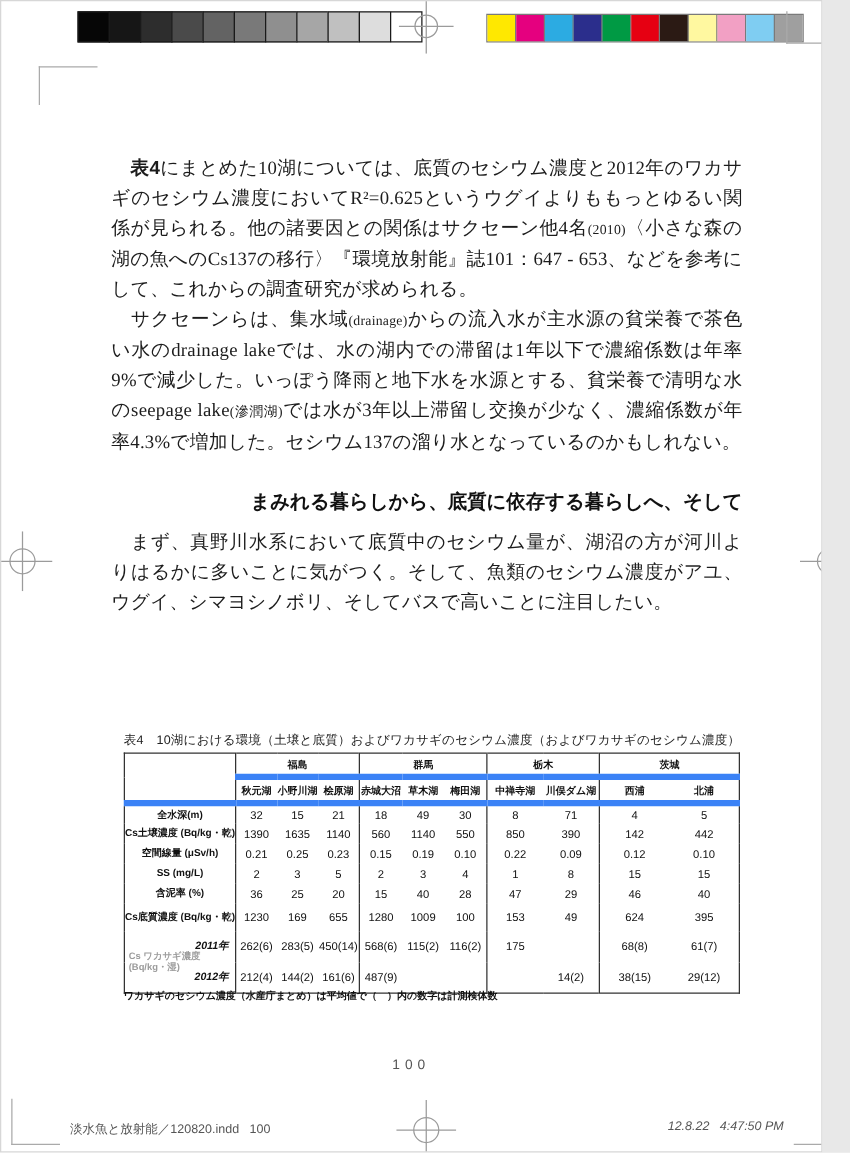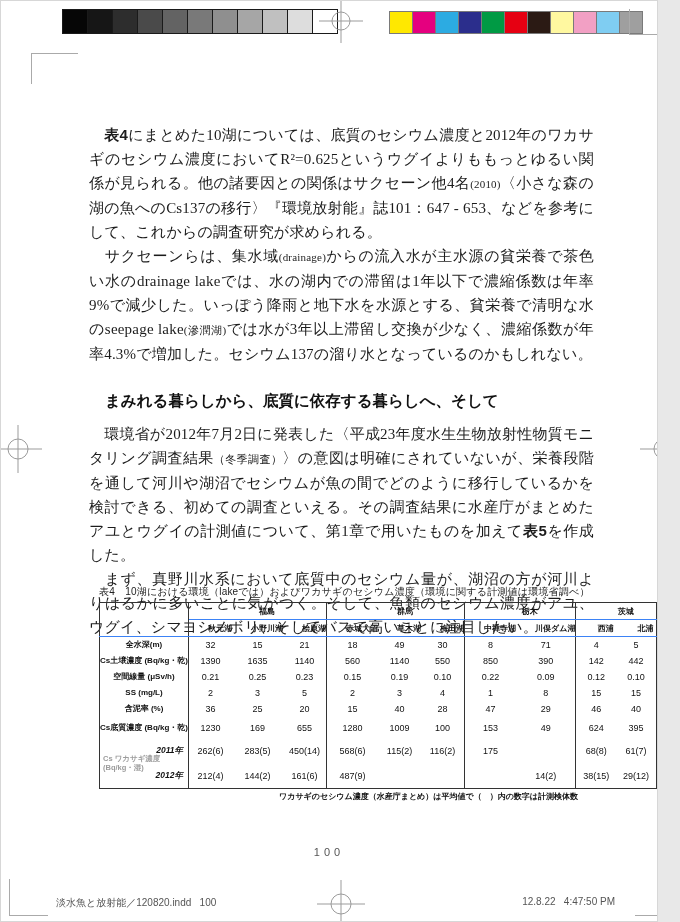--- a/index.html
+++ b/index.html
@@ -21,52 +21,52 @@
   .trim-tr{left:628px;top:8px;width:46px;height:25px;border-left:1px solid #aaa;border-bottom:1px solid #aaa;}
   .trim-bl{left:8px;top:878px;width:38px;height:36px;border-left:1px solid #aaa;border-bottom:1px solid #aaa;}
   .trim-br{left:634px;top:878px;width:38px;height:36px;border-right:1px solid #aaa;border-bottom:1px solid #aaa;}
 
   
   .bodytext{position:absolute;left:88px;top:122px;width:505px;}
   .bodytext p{margin:0;text-align:justify;font-size:15px;line-height:24px;letter-spacing:0.2px;}
   .bodytext .sm{font-size:11px;}
   .bodytext .b{font-weight:bold;font-family:"Liberation Sans",sans-serif;}
   .heading{font-family:"Liberation Sans",sans-serif;font-size:15.5px;font-weight:bold;
-           margin:25px 0 10px 0;padding-left:16px;color:#111;}
+           margin:25px 0 10px 0;padding-left:16px;color:#111;text-align:right;}
 
   
   .tbl-caption{position:absolute;left:98px;top:584px;font-family:"Liberation Sans",sans-serif;
                font-size:10px;color:#222;letter-spacing:0.2px;}
   table.env{position:absolute;left:98px;top:601px;border-collapse:collapse;table-layout:fixed;
             font-family:"Liberation Sans",sans-serif;border:1.5px solid #333;}
   table.env th,table.env td{padding:0;text-align:center;font-weight:normal;font-size:9px;color:#111;
             overflow:hidden;white-space:nowrap;}
-  table.env thead th{font-size:8px;font-weight:bold;height:16px;border-bottom:1px solid #3b82f6;padding-left:19px;}
+  table.env thead th{font-size:8px;font-weight:bold;height:16px;border-bottom:5px solid #3b82f6;}
   table.env tbody tr{height:16px;}
   table.env tbody tr.tall{height:22px;}
   table.env tbody tr.wakrow{height:25px;}
   table.env .gs{border-left:1px solid #333;}
   table.env .lblcol,table.env .rowlbl,table.env .wak{border-right:1px solid #333;}
   table.env th.rowlbl{font-size:8px;font-weight:bold;}
   table.env th.wak{position:relative;}
   .wakname{position:absolute;left:3px;top:50%;transform:translateY(-50%);text-align:left;
            color:#9c9c9c;font-size:7.5px;line-height:9px;font-weight:bold;}
   .year{position:absolute;right:5px;font-size:8.5px;font-weight:bold;font-style:italic;}
   .y0{top:25%;transform:translateY(-50%);}
   .y1{top:75%;transform:translateY(-50%);}
-  .tbl-footnote{position:absolute;left:88px;top:790px;width:489px;text-align:right;
+  .tbl-footnote{position:absolute;left:98px;top:790px;width:489px;
                 font-family:Liberation Serif, serif;font-size:8px;font-weight:bold;color:#111;}
 
   
   .pageno{position:absolute;left:0;top:845px;width:100%;text-align:center;
           font-family:"Liberation Sans",sans-serif;font-size:11px;letter-spacing:4px;color:#555;}
   .slug{position:absolute;top:895px;font-family:"Liberation Sans",sans-serif;font-size:10px;
         color:#555;white-space:pre;}
   .slug-left{left:55px;}
-  .slug-right{right:42px;}
+  .slug-right{right:30px;font-style:italic;}
 </style>
 </head>
 <body>
 
 <div class="page">
 
   <div class="graybar">
       <div class="swatch" style="background: rgb(6, 6, 6);"></div>
       <div class="swatch" style="background: rgb(22, 22, 22);"></div>
       <div class="swatch" style="background: rgb(45, 45, 45);"></div>
@@ -116,25 +116,24 @@
 
   <div class="trim trim-tl"></div>
   <div class="trim trim-tr"></div>
   <div class="trim trim-bl"></div>
   <div class="trim trim-br"></div>
 
   <div class="bodytext">
     <p><span>　</span><span class="b">表4</span><span>にまとめた10湖については、底質のセシウム濃度と2012年のワカサギのセシウム濃度においてR²=0.625というウグイよりももっとゆるい関係が見られる。他の諸要因との関係はサクセーン他4名</span><span class="sm">(2010)</span><span>〈小さな森の湖の魚へのCs137の移行〉『環境放射能』誌101：647 - 653、などを参考にして、これからの調査研究が求められる。</span></p>
     <p><span>　サクセーンらは、集水域</span><span class="sm">(drainage)</span><span>からの流入水が主水源の貧栄養で茶色い水のdrainage lakeでは、水の湖内での滞留は1年以下で濃縮係数は年率9%で減少した。いっぽう降雨と地下水を水源とする、貧栄養で清明な水のseepage lake</span><span class="sm">(滲潤湖)</span><span>では水が3年以上滞留し交換が少なく、濃縮係数が年率4.3%で増加した。セシウム137の溜り水となっているのかもしれない。</span></p>
     <h2 class="heading">まみれる暮らしから、底質に依存する暮らしへ、そして</h2>
-    <p><span>　環境省が2012年7月2日に発表した〈平成23年度水生生物放射性物質モニタリング調査結果</span><span class="sm">（冬季調査）</span><span>〉の意図は明確にされていないが、栄養段階を通して河川や湖沼でセシウムが魚の間でどのように移行しているかを検討できる、初めての調査といえる。その調査結果に水産庁がまとめたアユとウグイの計測値について、第1章で用いたものを加えて</span><span class="b">表5</span><span>を作成した。</span></p>
     <p><span>　まず、真野川水系において底質中のセシウム量が、湖沼の方が河川よりはるかに多いことに気がつく。そして、魚類のセシウム濃度がアユ、ウグイ、シマヨシノボリ、そしてバスで高いことに注目したい。</span></p>
   </div>
 
-  <div class="tbl-caption">表4　10湖における環境（lakeでは）およびワカサギのセシウム濃度（環境に関する計測値は環境省調べ）</div>
+  <div class="tbl-caption">表4　10湖における環境（土壌と底質）およびワカサギのセシウム濃度（およびワカサギのセシウム濃度）</div>
   <table class="env">
       <colgroup>
         <col style="width: 86px;">
         <col style="width: 33px;">
         <col style="width: 33px;">
         <col style="width: 33px;">
         <col style="width: 34px;">
         <col style="width: 34px;">
         <col style="width: 34px;">
         <col style="width: 45px;">

